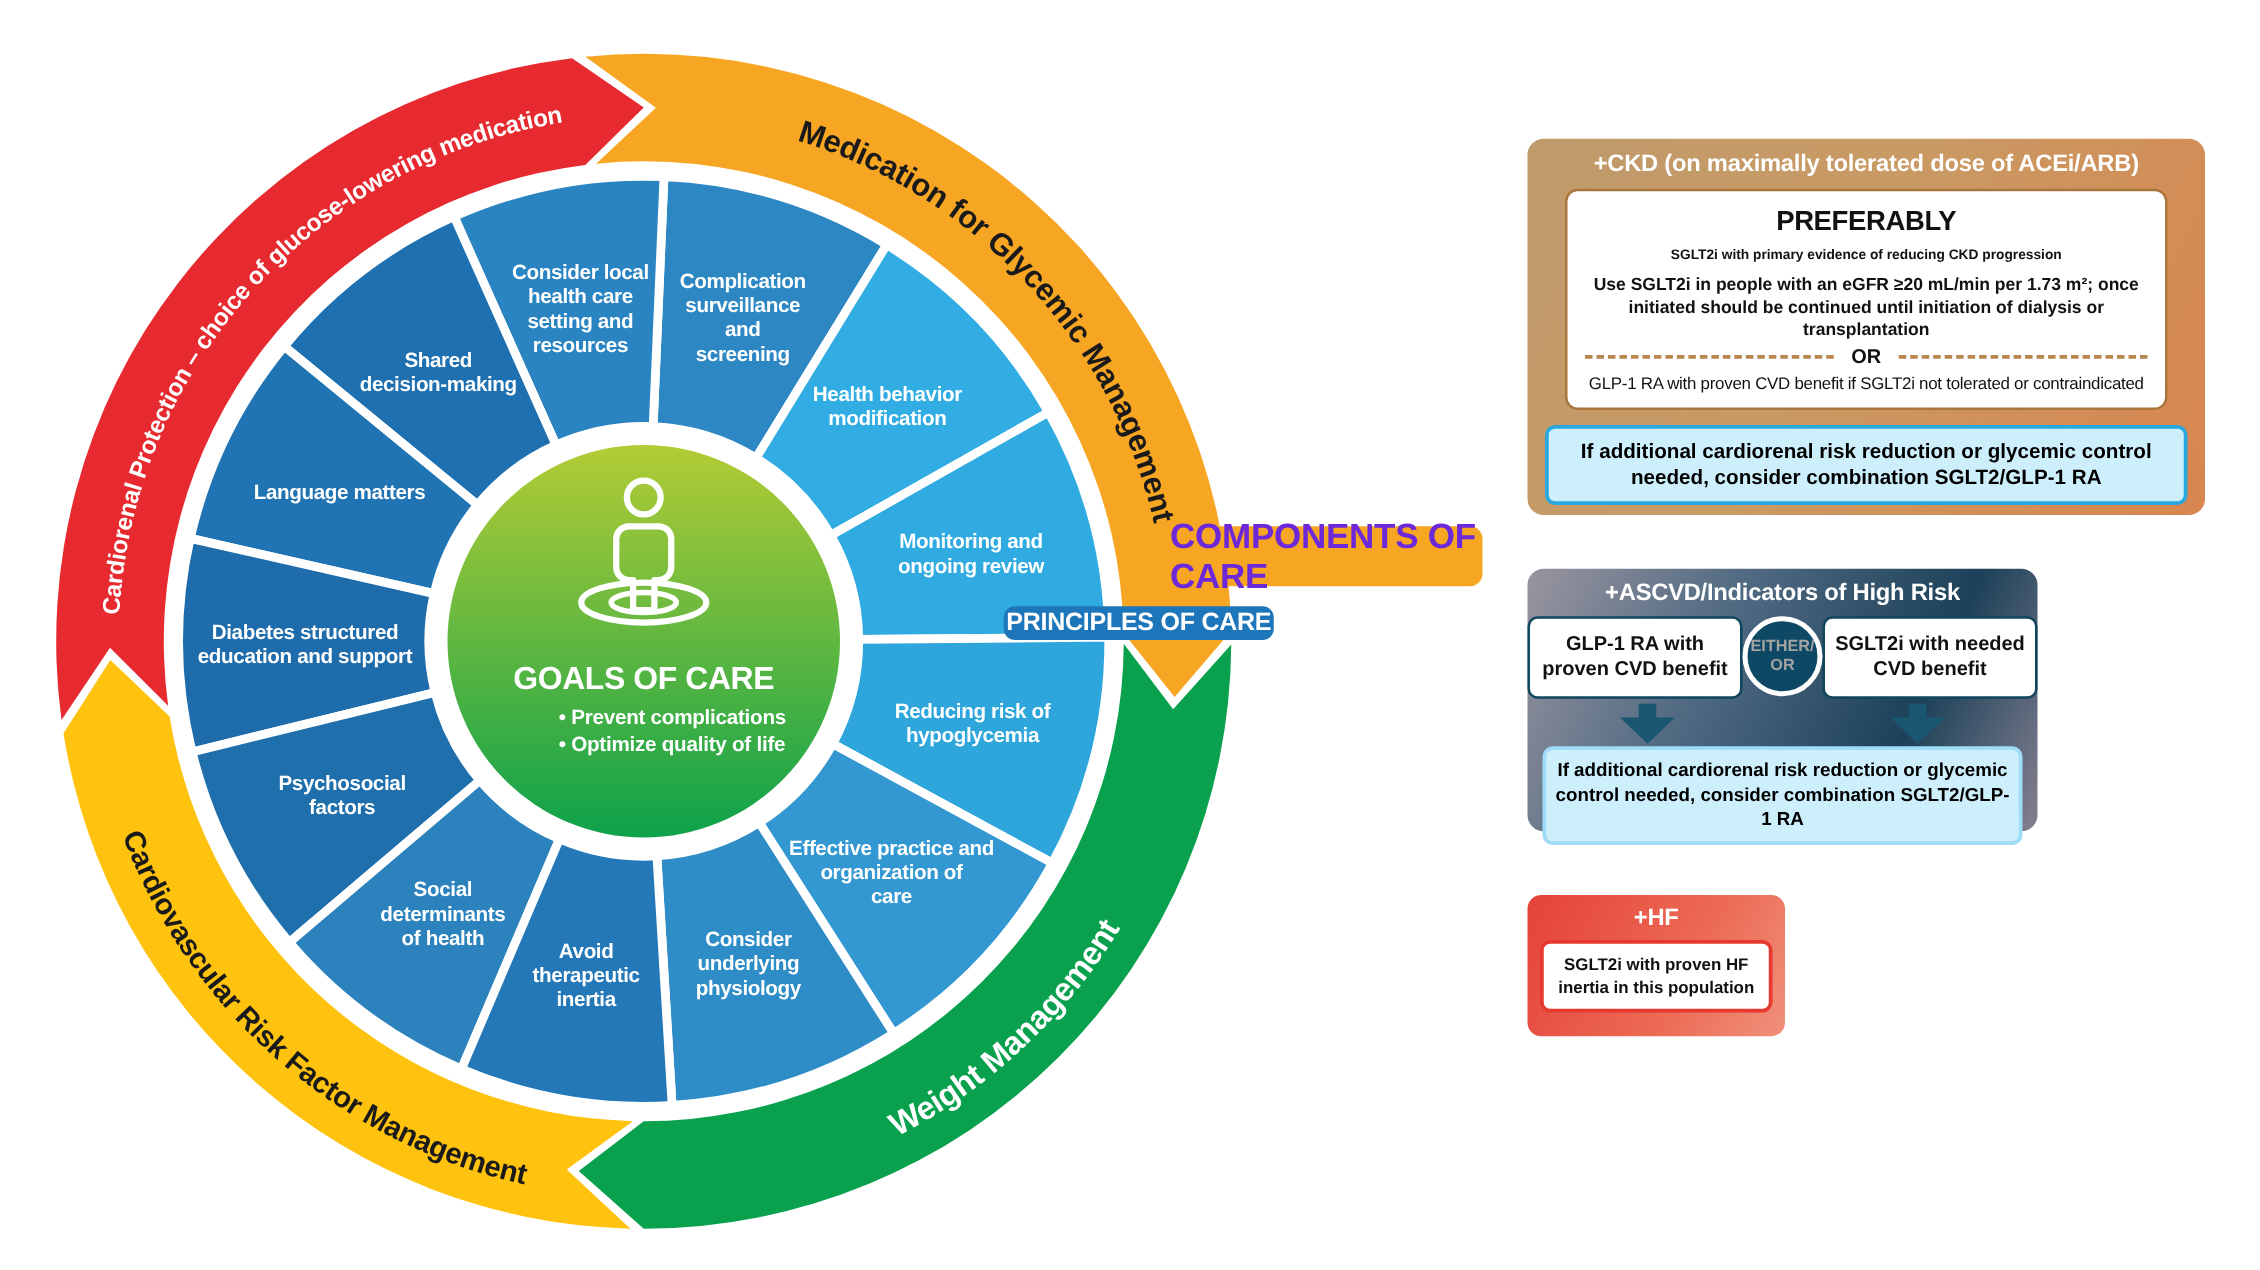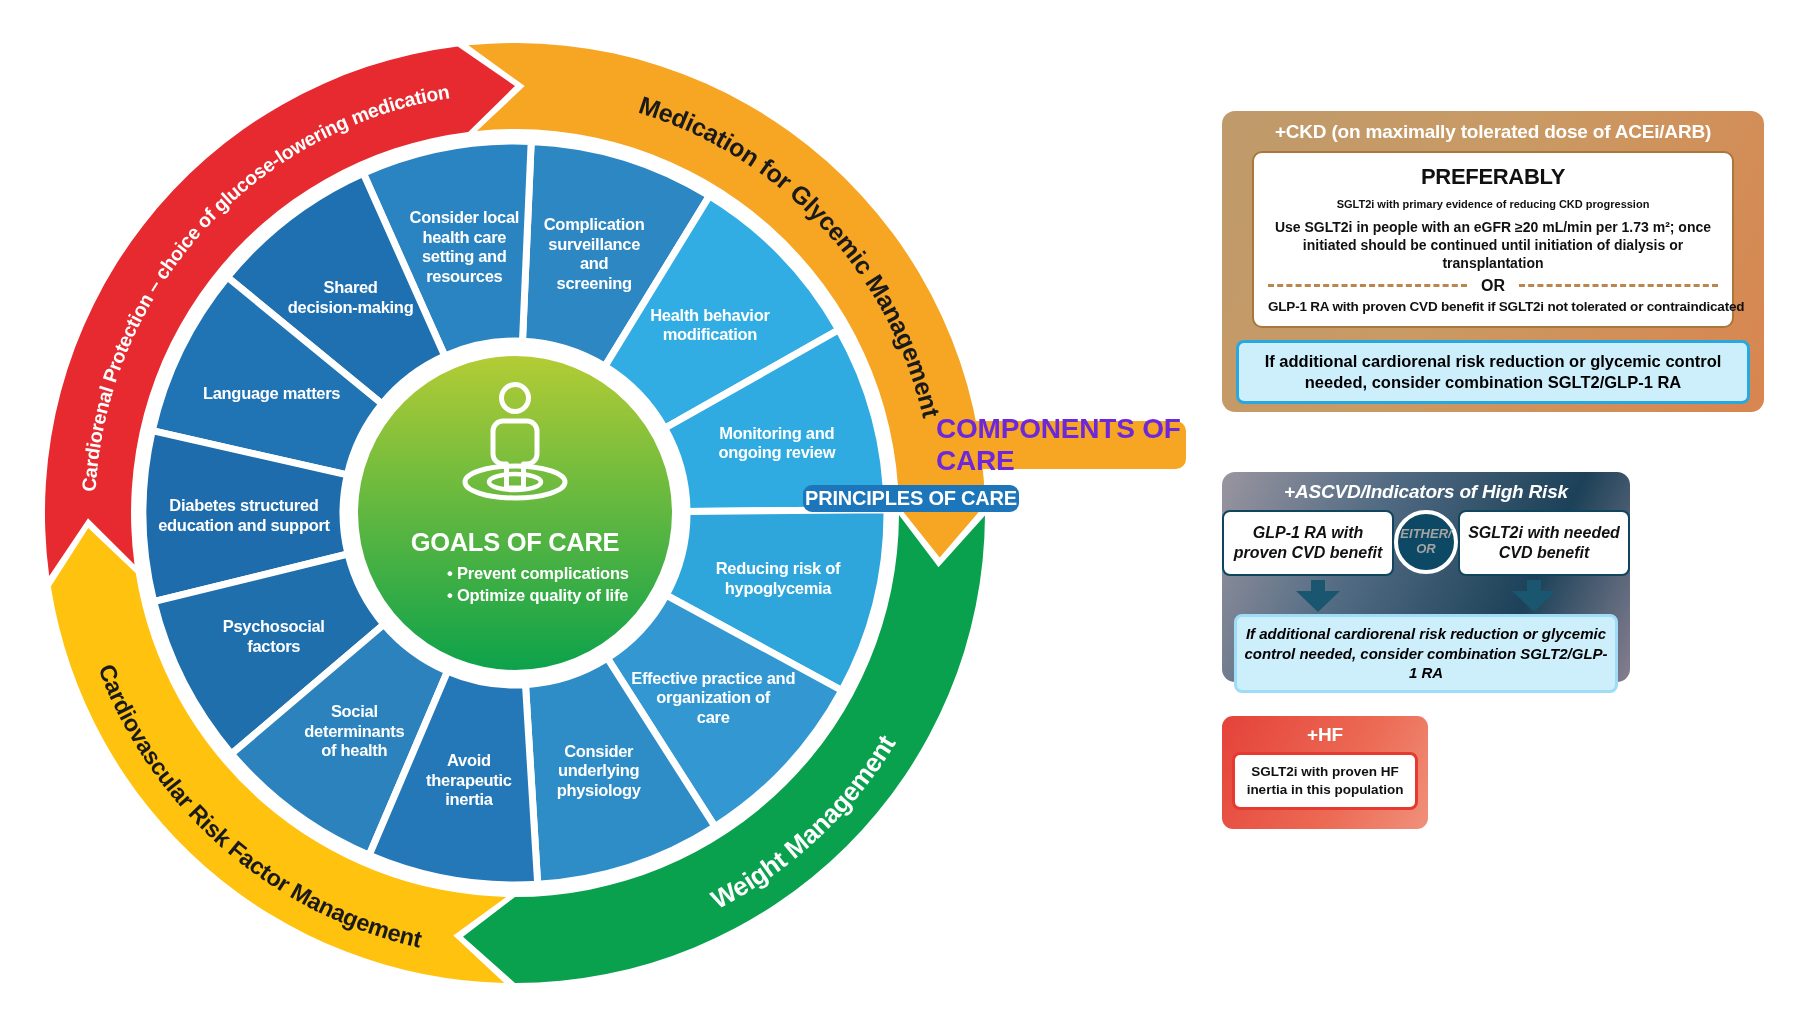--- a/index.html
+++ b/index.html
@@ -27,26 +27,26 @@
              background:linear-gradient(118deg,#bf9a6b 0%,#c99a64 45%,#d9854f 100%);}
   .panel-ckd .panel-header{font-size:19px;padding:10px 6px 8px;}
   .ckd-inner{margin:0 30px;background:#fff;border:2px solid #a9773e;border-radius:10px;
              padding:9px 14px 12px;text-align:center;color:#111;}
   .ckd-preferably{font-size:22px;font-weight:700;letter-spacing:-0.3px;margin:2px 0 8px;}
   .ckd-option1{font-size:11px;font-weight:700;margin-bottom:8px;}
   .ckd-note{font-size:14px;font-weight:700;line-height:1.3;margin-bottom:4px;}
   .ckd-or-row{display:flex;align-items:center;gap:14px;margin:2px 0 4px;}
   .ckd-dash{flex:1;border-top:3px dashed #b9864e;height:0;}
   .ckd-or{font-size:16px;font-weight:700;}
-  .ckd-option2{font-size:13.5px;font-weight:700;white-space:nowrap;letter-spacing:-0.2px;text-align:center;}
+  .ckd-option2{font-size:13.5px;font-weight:400;white-space:nowrap;letter-spacing:-0.2px;text-align:center;}
   .panel-ckd .callout{margin:12px 14px 0;border:3px solid #29a8e0;padding:8px 6px;font-size:16.5px;}
 
   
-  .panel-ascvd{left:1222px;top:472px;width:408px;height:210px;border-radius:13px;
-      background:linear-gradient(115deg,#9a95a0 0%,#506a82 35%,#1c4158 72%,#857f90 100%);font-style:italic;}
+  .panel-ascvd{left:1222px;top:455px;width:408px;height:210px;border-radius:13px;
+      background:linear-gradient(115deg,#9a95a0 0%,#506a82 35%,#1c4158 72%,#857f90 100%);}
   .panel-ascvd .panel-header{font-size:19px;padding:9px 6px 7px;}
   .ascvd-row{position:relative;display:flex;justify-content:space-between;margin:0 0;height:66px;}
   .option-box{width:172px;background:#fff;border:2.5px solid #10455e;border-radius:8px;
       display:flex;align-items:center;justify-content:center;text-align:center;
       font-size:16px;font-weight:700;color:#111;line-height:1.25;padding:4px 6px;}
   .either-circle{position:absolute;left:50%;top:0;transform:translateX(-50%);
       width:64px;height:64px;border-radius:50%;background:#0d4964;border:4px solid #fff;
       display:flex;flex-direction:column;align-items:center;justify-content:center;
       color:#a3a3a3;font-size:13px;font-weight:700;line-height:1.15;z-index:2;}
   .ascvd-arrows{display:flex;justify-content:space-between;padding:0 74px;margin-top:4px;height:32px;}

